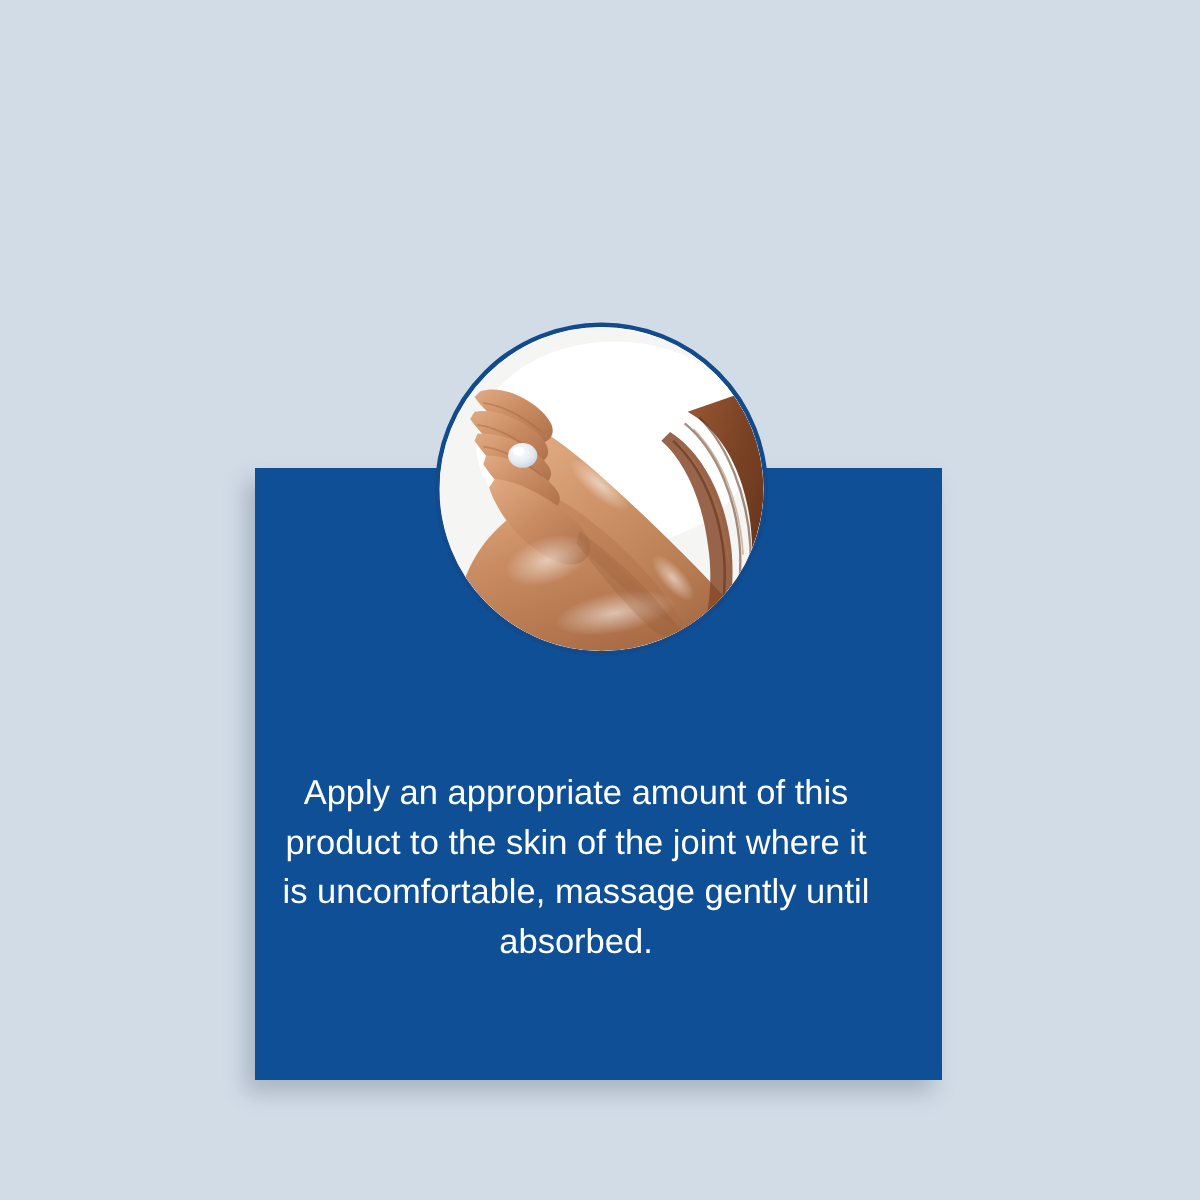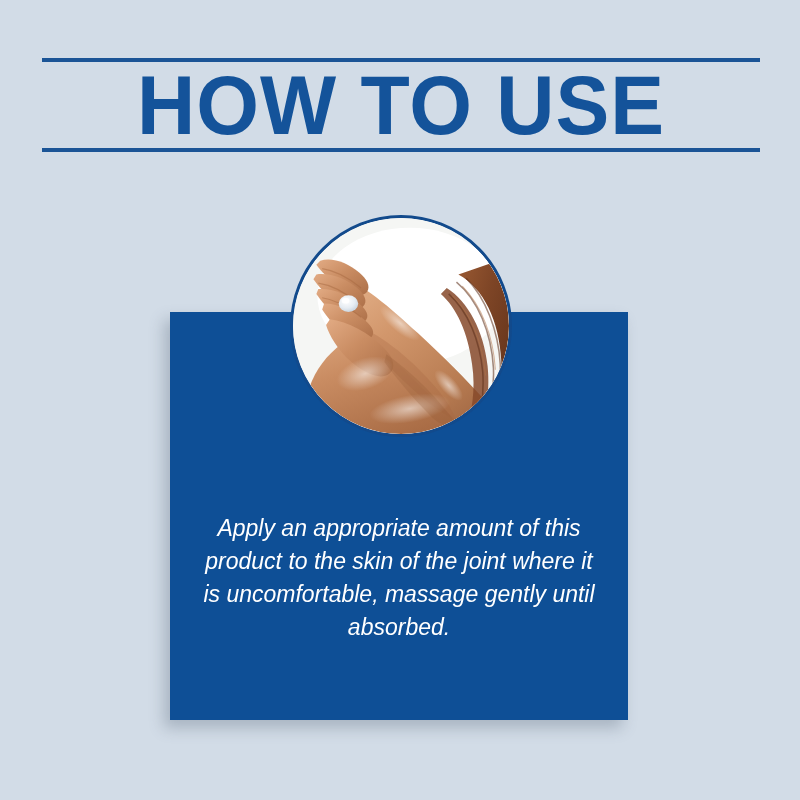--- a/index.html
+++ b/index.html
@@ -63,30 +63,29 @@
     left: 170px;
     top: 312px;
     width: 458px;
     height: 408px;
     background: #0e4f96;
     box-shadow: -6px 8px 14px rgba(80, 95, 115, 0.32);
   }
 
   .panel-text {
     position: absolute;
-    left: 28px;
+    left: 13px;
     top: 200px;
     width: 402px;
     text-align: center;
     color: #ffffff;
     font-family: "Liberation Sans", sans-serif;
     font-size: 23px;
     line-height: 33px;
     font-weight: normal;
-    font-style: italic;
   }
 
   
   .photo-circle {
     position: absolute;
     left: 290px;
     top: 215px;
     width: 222px;
     height: 222px;
     border-radius: 50%;
@@ -99,25 +98,20 @@
     display: block;
     width: 100%;
     height: 100%;
   }
 </style>
 </head>
 <body>
 
 <div id="canvas">
 
-  <div class="header-block">
-    <div class="rule rule-top"></div>
-    <div class="page-title">HOW TO USE</div>
-    <div class="rule rule-bottom"></div>
-  </div>
 
   <div class="panel">
     <div class="panel-text">Apply an appropriate amount of this product to the skin of the joint where it is uncomfortable, massage gently until absorbed.</div>
   </div>
 
   <div class="photo-circle">
     <svg viewBox="0 0 222 222" xmlns="http://www.w3.org/2000/svg">
       <defs>
         <clipPath id="circClip">
           <circle cx="111" cy="111" r="111"></circle>

